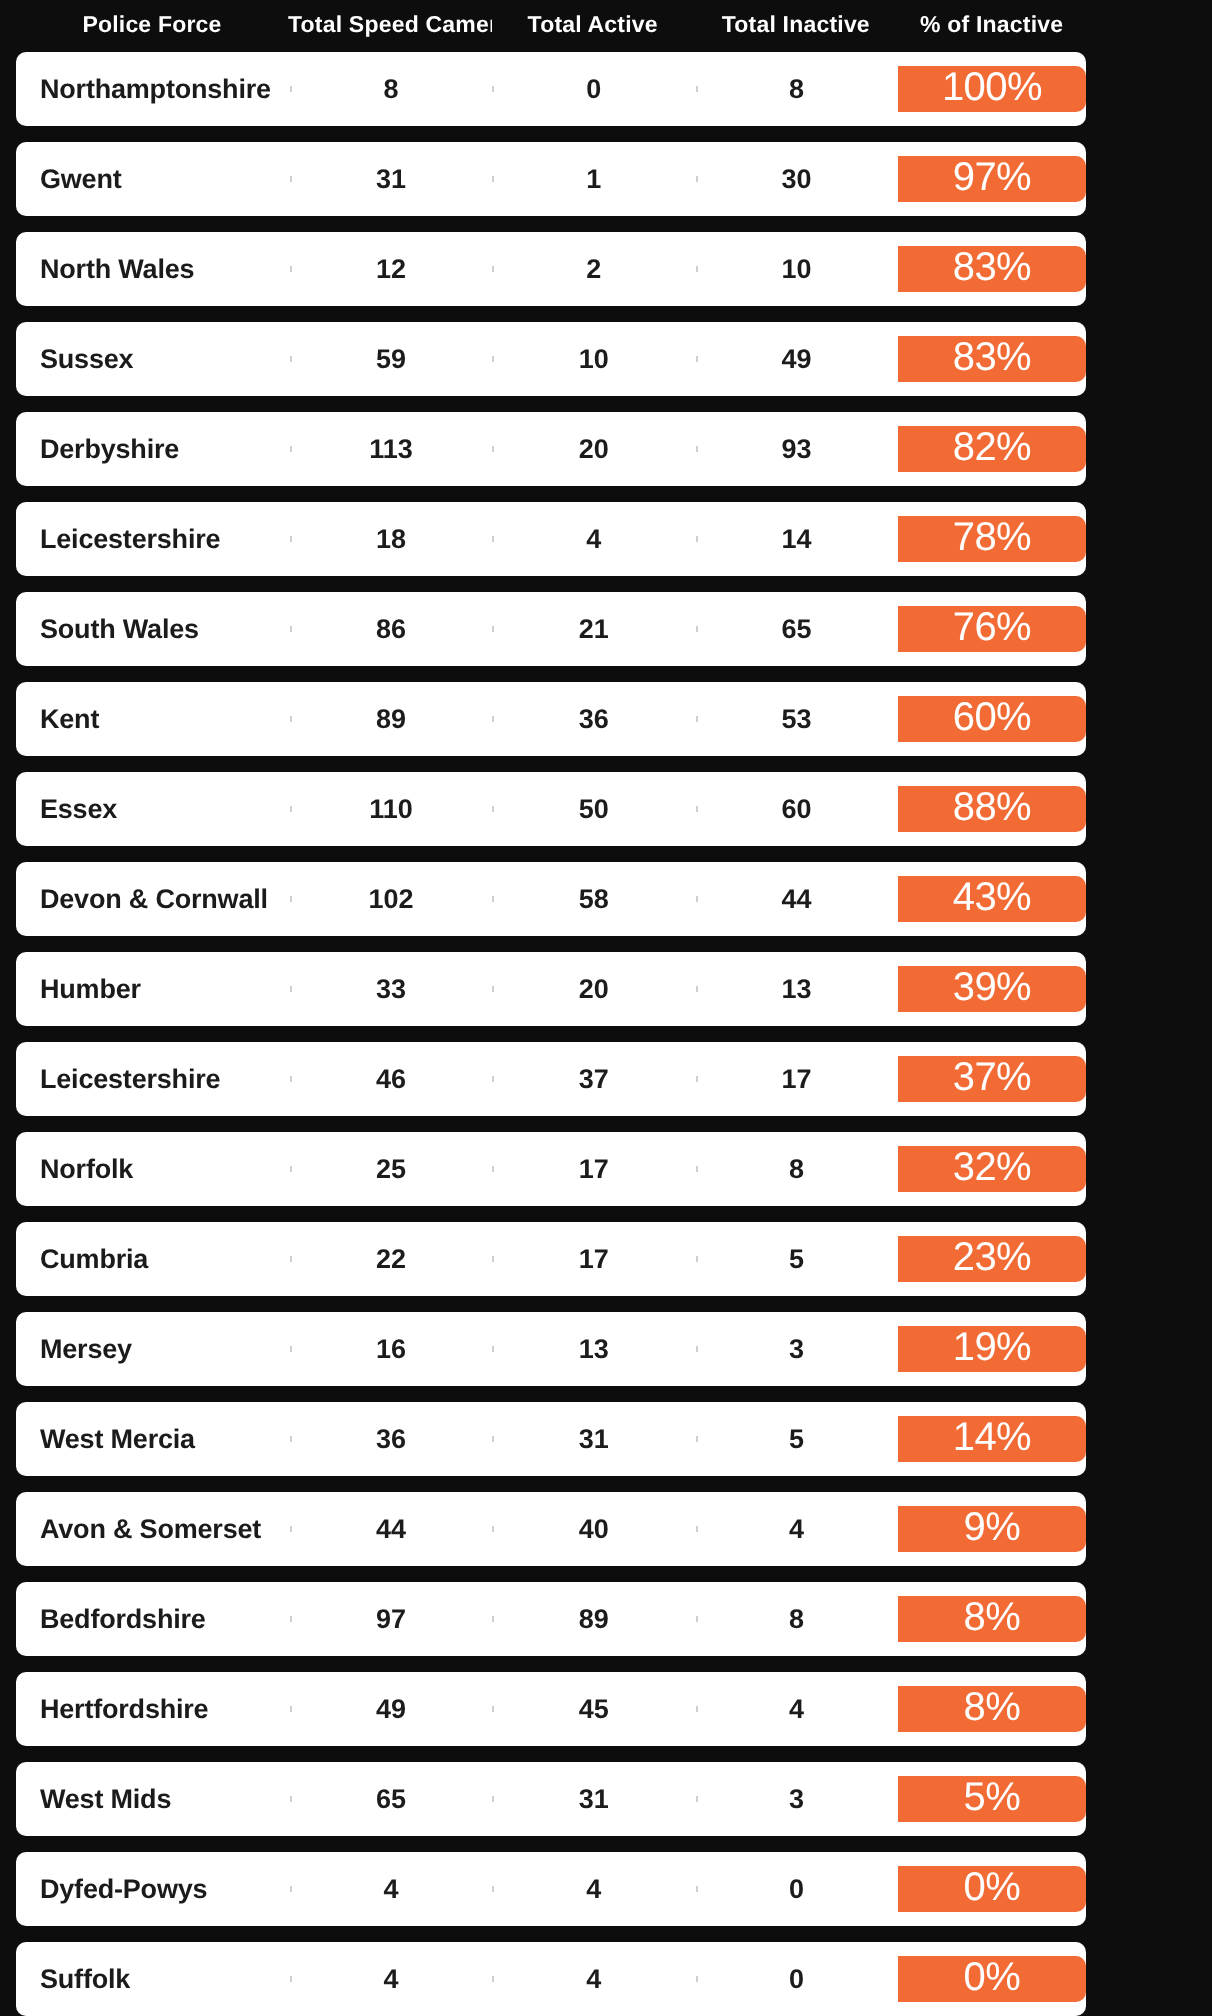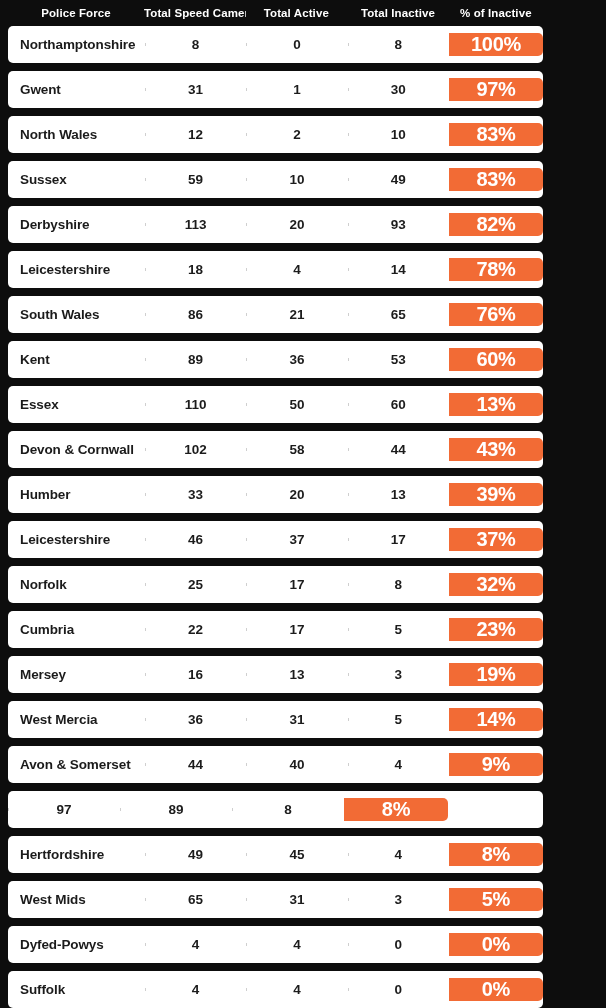--- a/index.html
+++ b/index.html
@@ -89,21 +89,21 @@
     left: 0;
     top: 6px;
     bottom: 6px;
     width: 1px;
     background: #cfcfcf;
   }
   .cell.pct {
     background: #f26b35;
     color: #ffffff;
     font-size: 20px;
-    font-weight: bold;
+    font-weight: normal;
     letter-spacing: -0.3px;
     border-radius: 0 5px 5px 0;
   }
 </style>
 </head>
 <body>
 
 <div id="table-wrap">
 
   <div class="thead">
@@ -169,21 +169,21 @@
         <div class="cell num sep c-total">89</div>
         <div class="cell num sep c-active">36</div>
         <div class="cell num sep c-inact">53</div>
         <div class="cell pct c-pct">60%</div>
       </div>
       <div class="row">
         <div class="cell force c-force">Essex</div>
         <div class="cell num sep c-total">110</div>
         <div class="cell num sep c-active">50</div>
         <div class="cell num sep c-inact">60</div>
-        <div class="cell pct c-pct">13%</div>
+        <div class="cell pct c-pct">88%</div>
       </div>
       <div class="row">
         <div class="cell force c-force">Devon &amp; Cornwall</div>
         <div class="cell num sep c-total">102</div>
         <div class="cell num sep c-active">58</div>
         <div class="cell num sep c-inact">44</div>
         <div class="cell pct c-pct">43%</div>
       </div>
       <div class="row">
         <div class="cell force c-force">Humber</div>
@@ -228,20 +228,21 @@
         <div class="cell pct c-pct">14%</div>
       </div>
       <div class="row">
         <div class="cell force c-force">Avon &amp; Somerset</div>
         <div class="cell num sep c-total">44</div>
         <div class="cell num sep c-active">40</div>
         <div class="cell num sep c-inact">4</div>
         <div class="cell pct c-pct">9%</div>
       </div>
       <div class="row">
+        <div class="cell force c-force">Bedfordshire</div>
         <div class="cell num sep c-total">97</div>
         <div class="cell num sep c-active">89</div>
         <div class="cell num sep c-inact">8</div>
         <div class="cell pct c-pct">8%</div>
       </div>
       <div class="row">
         <div class="cell force c-force">Hertfordshire</div>
         <div class="cell num sep c-total">49</div>
         <div class="cell num sep c-active">45</div>
         <div class="cell num sep c-inact">4</div>

